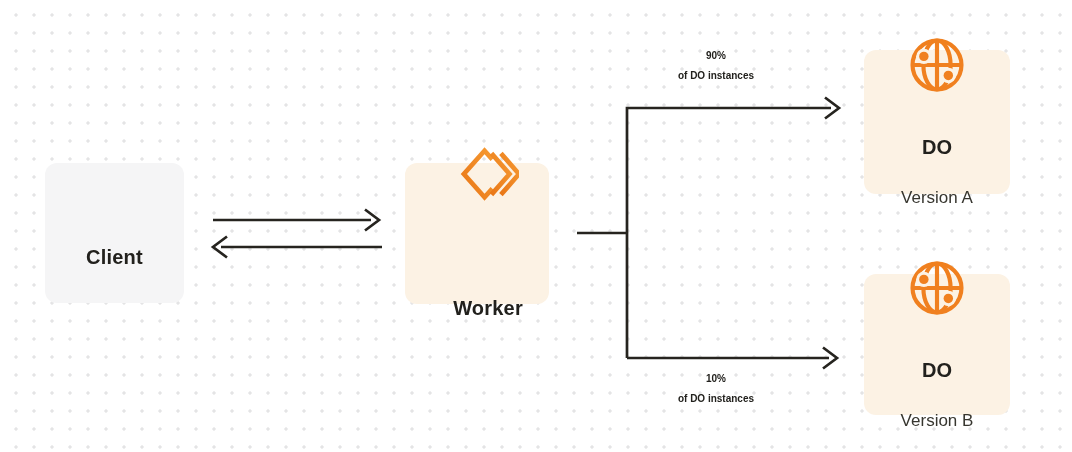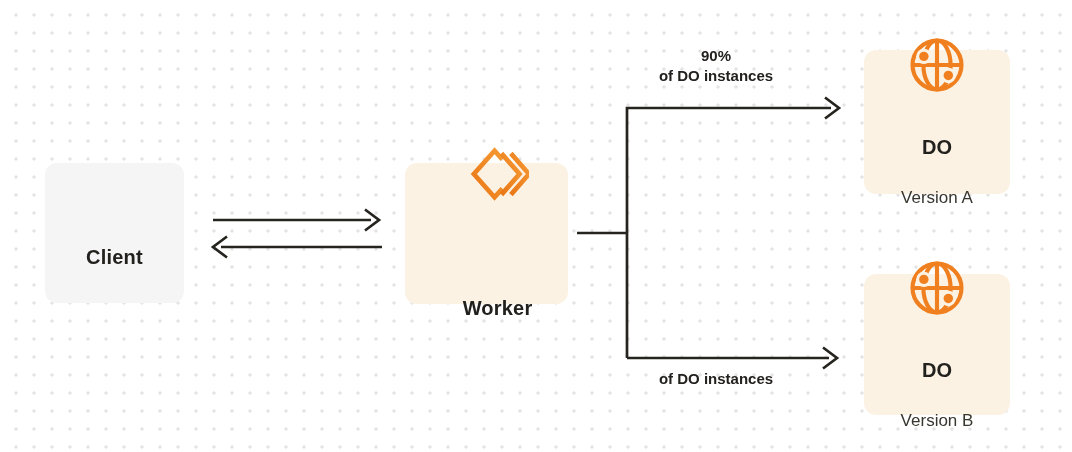--- a/index.html
+++ b/index.html
@@ -23,21 +23,21 @@
     align-items: center;
     justify-content: center;
     box-sizing: border-box;
     gap: 30px;
   }
   .node-client {
     left: 45px; top: 163px; width: 139px; height: 140px;
     background: #f5f5f6;
   }
   .node-worker {
-    left: 405px; top: 163px; width: 163px; height: 141px;
+    left: 405px; top: 163px; width: 144px; height: 141px;
     background: #fcf2e4;
     padding-left: 22px;
   }
   .node-do-a { left: 864px; top: 50px;  width: 146px; height: 144px; background: #fcf2e4; }
   .node-do-b { left: 864px; top: 274px; width: 146px; height: 141px; background: #fcf2e4; }
 
   .node-label {
     font-size: 20px;
     font-weight: bold;
     color: #22211d;
@@ -48,21 +48,21 @@
   .globe { width: 58px; height: 58px; margin-bottom: 8px; }
   .do-title { font-size: 20px; font-weight: bold; color: #22211d; line-height: 22px; }
   .do-sub { font-size: 17px; font-weight: normal; color: #37362f; margin-top: 0; line-height: 20px; }
 
   .edges { position: absolute; left: 0; top: 0; }
 
   .edge-label {
     position: absolute;
     width: 220px;
     text-align: center;
-    font-size: 15px;
+    font-size: 10px;
     font-weight: bold;
     color: #22211d;
     line-height: 20px;
   }
   .edge-label-top { left: 606px; top: 46px; }
   .edge-label-bottom { left: 606px; top: 369px; }
 </style>
 </head>
 <body>
 
@@ -142,16 +142,17 @@
     </span>
     <div class="do-title">DO</div>
     <div class="do-sub">Version B</div>
   </div>
 
   <div class="edge-label edge-label-top">
     <div>90%</div>
     <div>of DO instances</div>
   </div>
   <div class="edge-label edge-label-bottom">
+    <div>10%</div>
     <div>of DO instances</div>
   </div>
 
 </div>
 
 </body></html>

